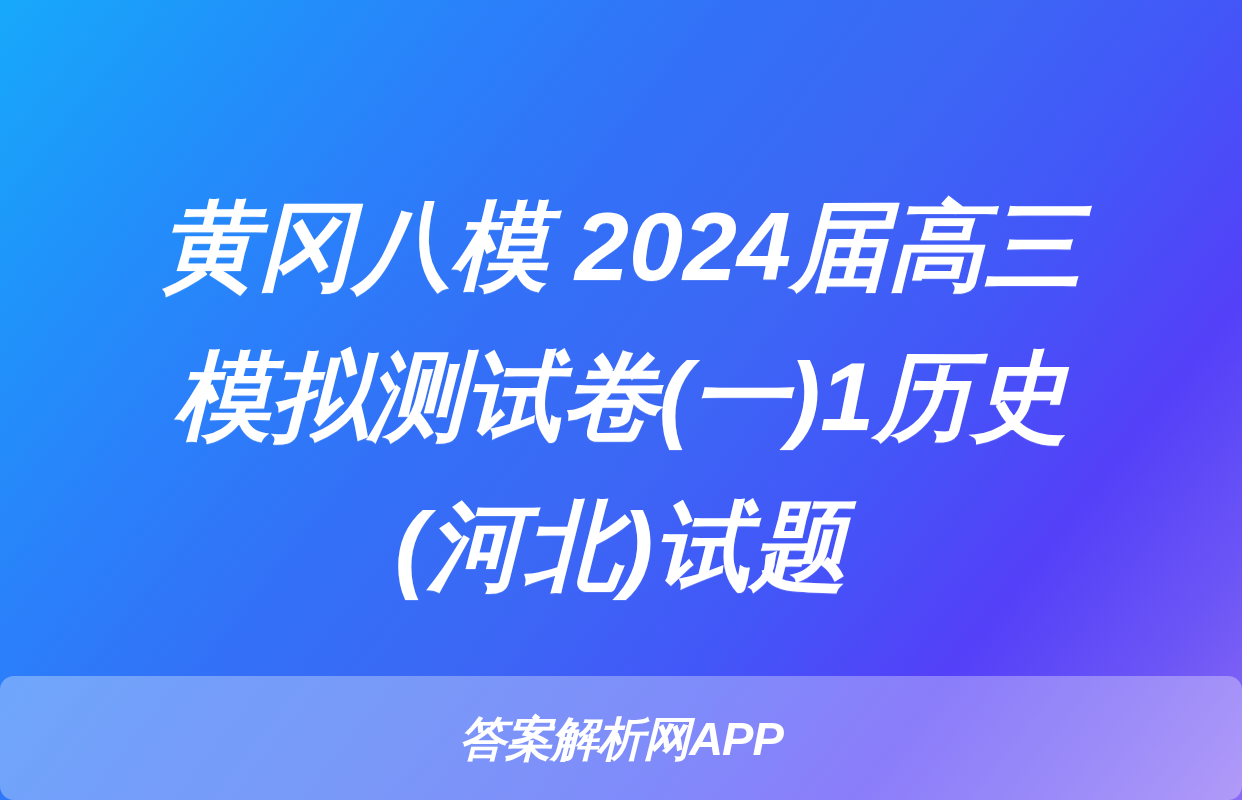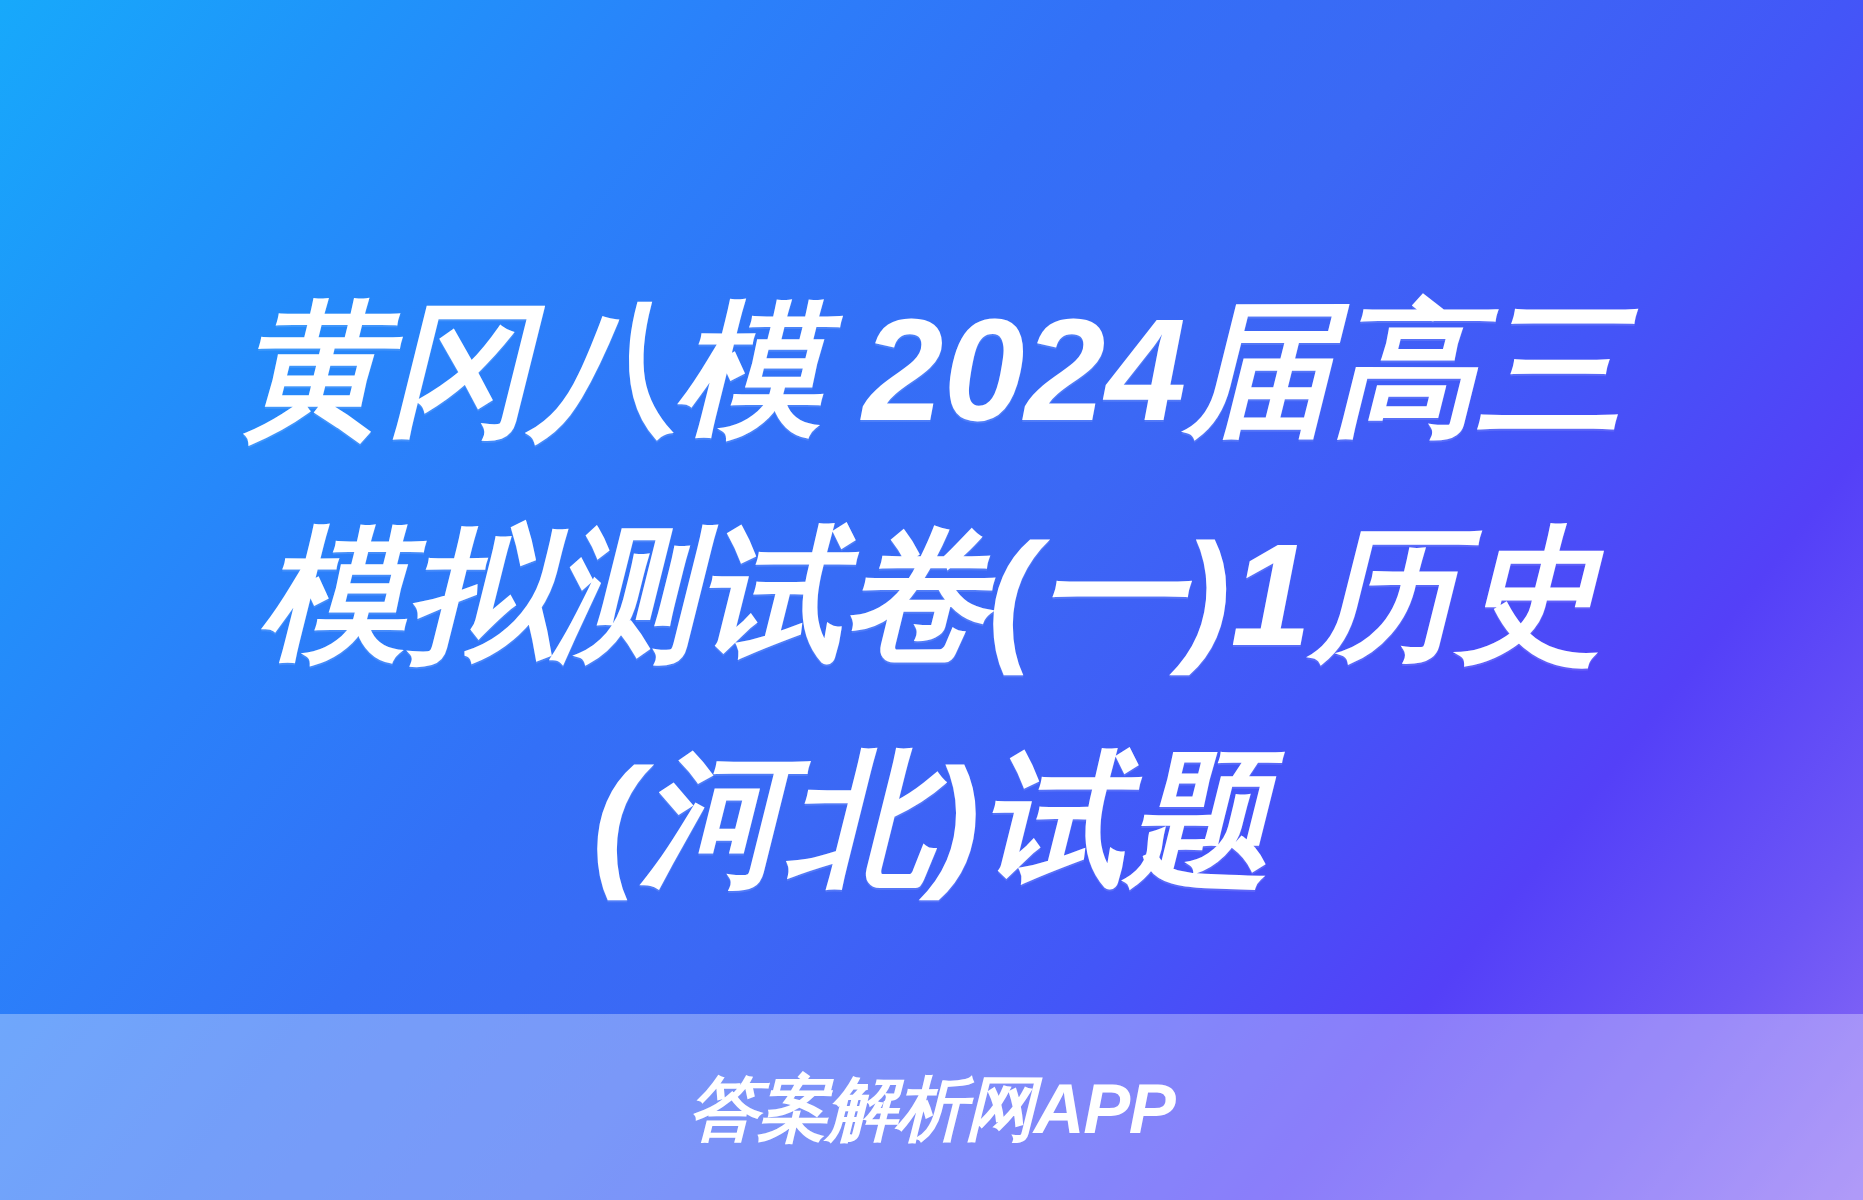--- a/index.html
+++ b/index.html
@@ -74,20 +74,21 @@
     position: absolute;
     left: 0;
     right: 0;
     top: 676px;
     height: 124px;
     background: rgba(255, 255, 255, 0.32);
     display: flex;
     align-items: center;
     justify-content: center;
     z-index: 3;
+    border-radius: 14px;
   }
 
   .watermark {
     margin: 0;
     color: #ffffff;
     font-family: "Liberation Sans", "DejaVu Sans", sans-serif;
     font-size: 47px;
     font-weight: 700;
     font-style: italic;
     line-height: 1;

